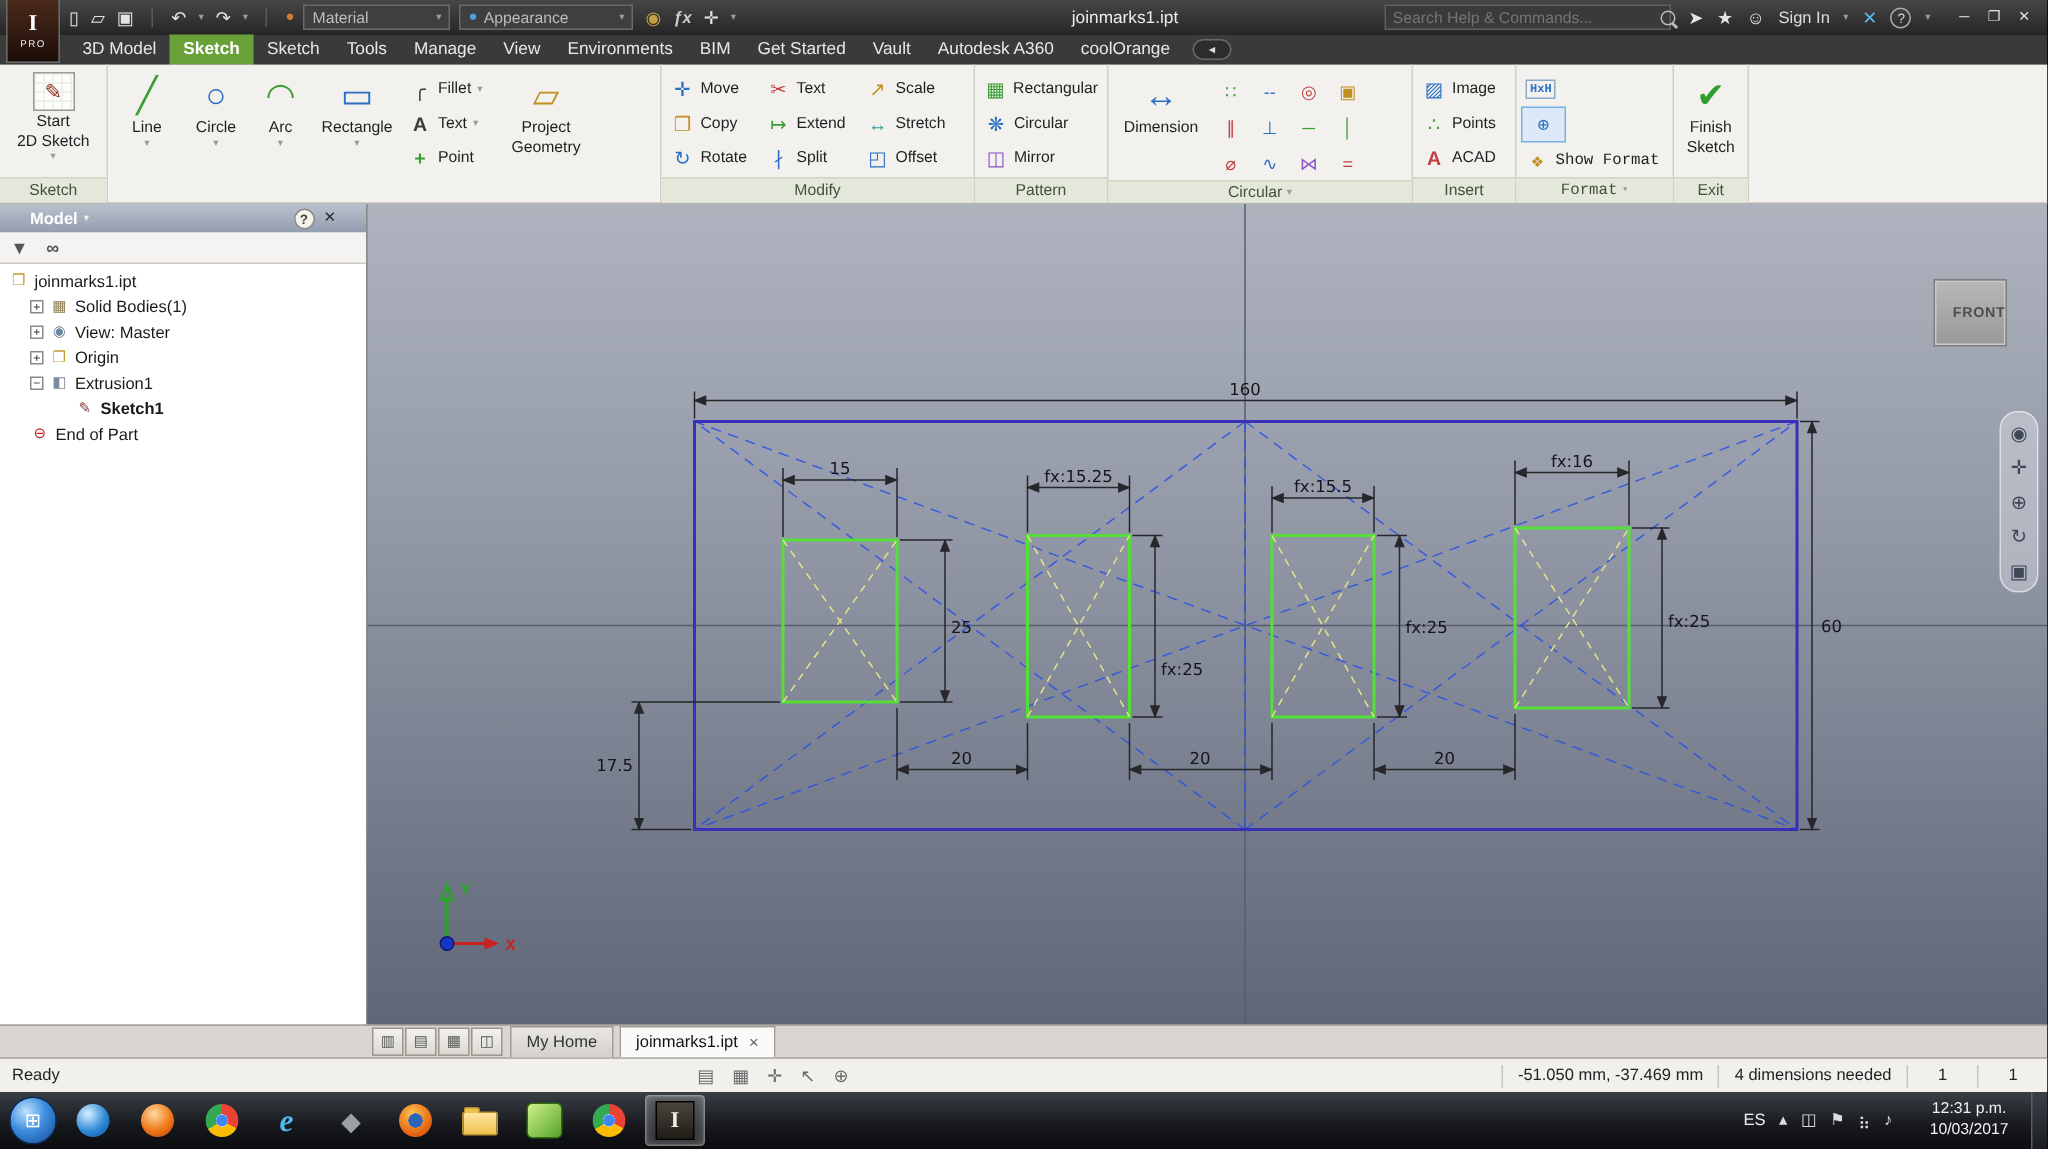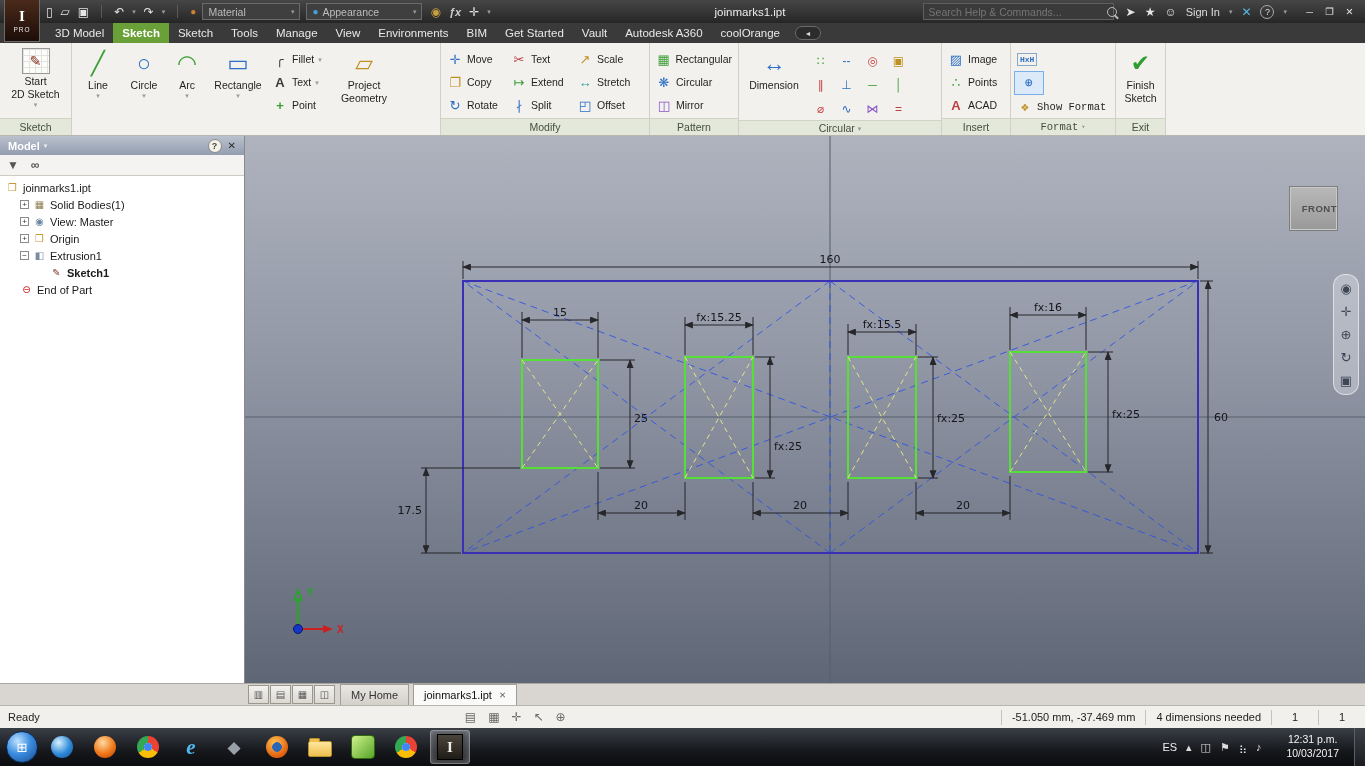--- a/index.html
+++ b/index.html
@@ -61,21 +61,21 @@
   .sk2d{width:26px;height:24px;background:#fcfcf8;border:1px solid #999;display:flex;align-items:center;
         justify-content:center;font-size:14px;color:#8a2a1a;
         background-image:linear-gradient(#e2e2e2 1px,transparent 1px),linear-gradient(90deg,#e2e2e2 1px,transparent 1px);
         background-size:6px 6px;}
   .fin{color:var(--finish_check_green);font-weight:bold;}
   .hxh{font-size:8px;border:1px solid #8aa8c8;padding:1px 2px;color:#2d6fc4;font-weight:bold;}
   
   .browser{position:absolute;left:0;top:136px;width:245px;height:547px;background:#eceae6;
            border-right:1px solid #8a8a8a;display:flex;flex-direction:column;box-sizing:border-box;}
   .br-header{height:19px;background:linear-gradient(#bac1cd,#939db0);display:flex;align-items:center;
-             padding:0 8px;gap:4px;font-size:11px;font-weight:bold;color:#fff;}
+             padding:0 20px;gap:4px;font-size:11px;font-weight:bold;color:#fff;}
   .br-hic{margin-left:auto;display:flex;align-items:center;gap:6px;}
   .qmark{width:12px;height:12px;border-radius:50%;background:#f5f2e8;color:#444;font-size:9px;font-weight:bold;
          display:flex;align-items:center;justify-content:center;border:1px solid #8a8a8a;}
   .brx{color:#2a2a2a;font-size:10px;font-weight:bold;}
   .br-tools{height:20px;background:#f4f3f1;border-bottom:1px solid #cfccc6;display:flex;align-items:center;
             gap:12px;padding:0 7px;font-size:12px;color:#555;}
   .br-tree{flex:1;background:#fff;font-size:11px;color:#1a1a1a;padding-top:3px;overflow:hidden;}
   .trow{height:17px;display:flex;align-items:center;gap:4px;}
   .lv0{padding-left:6px}.lv1{padding-left:20px}.lv2{padding-left:50px}
   .exp{width:9px;height:9px;border:1px solid #8a8a8a;background:#fff;font-size:8px;line-height:7px;

